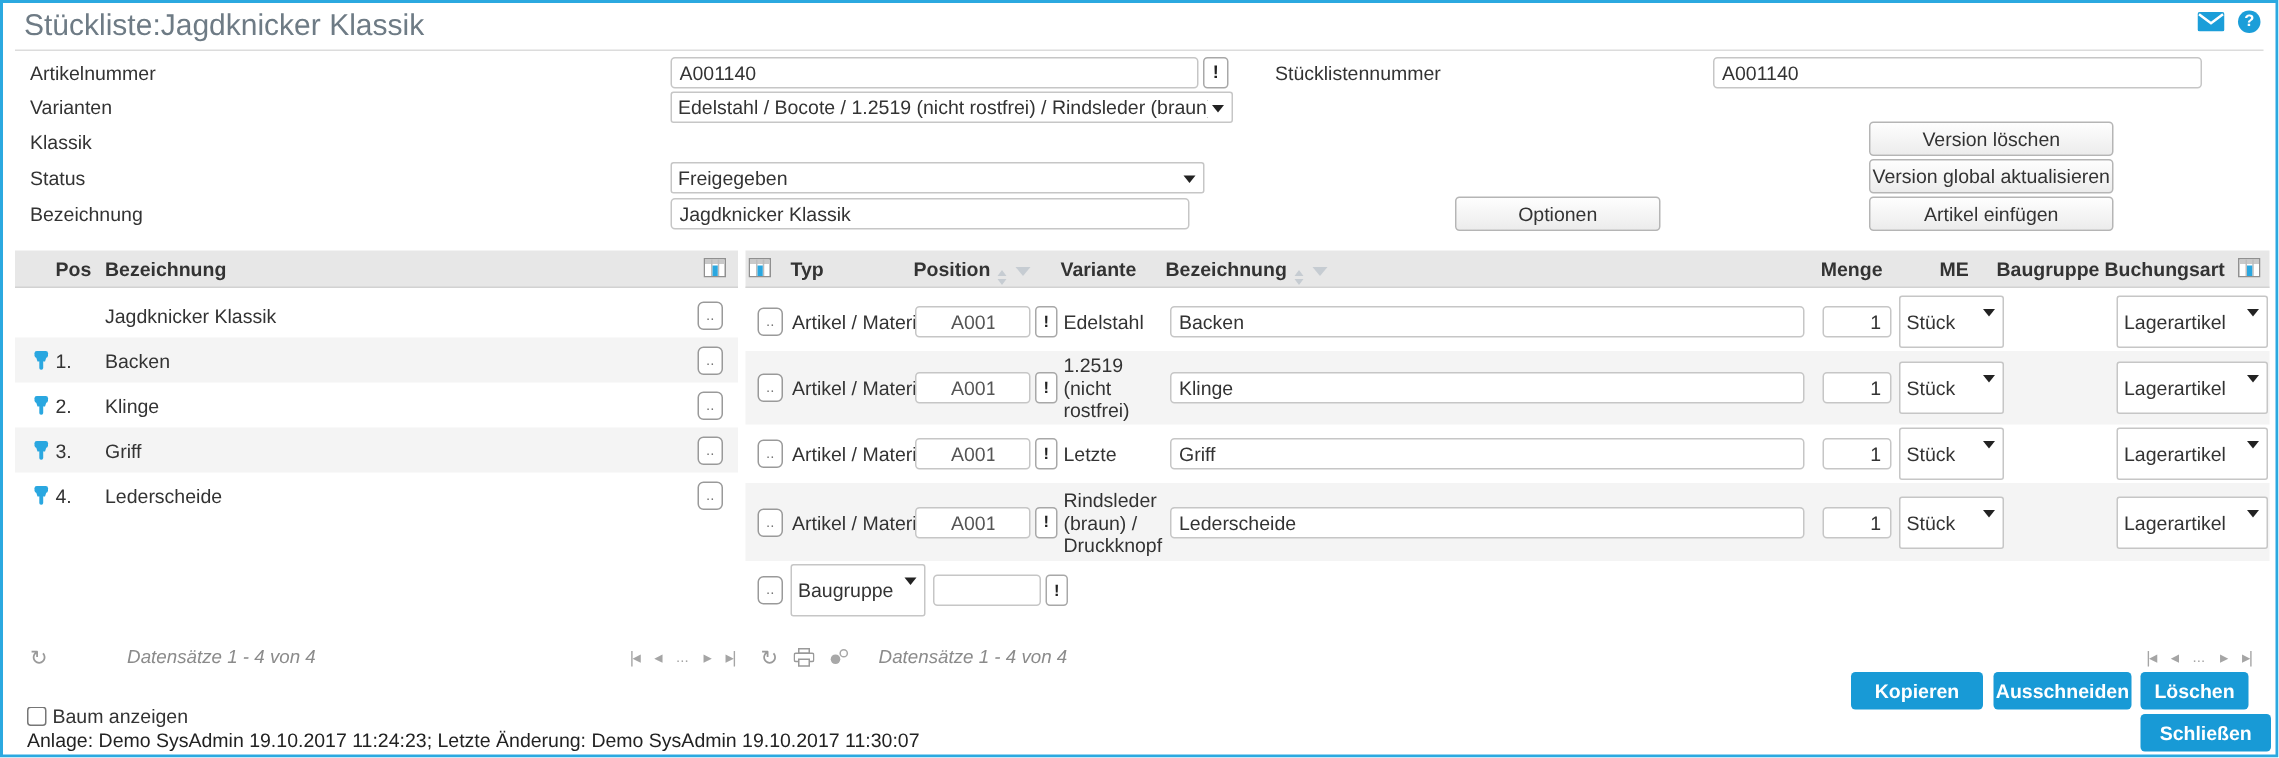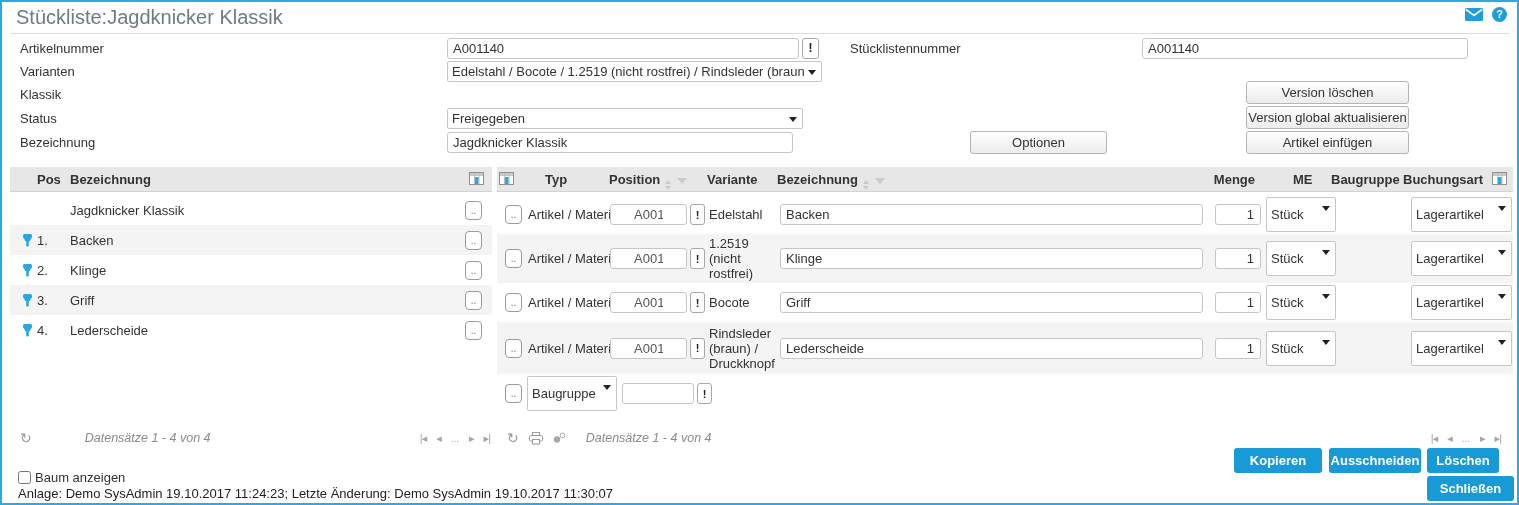--- a/index.html
+++ b/index.html
@@ -240,21 +240,21 @@
     <div class="ghead">
       <span class="hicon" style="left:2px;">
         <svg width="15" height="13" viewBox="0 0 15 13">
             <rect x="0.5" y="0.5" width="14" height="12" fill="#fff" stroke="#909090"></rect>
             <rect x="1" y="1" width="13" height="3" fill="#c9c9c9"></rect>
             <line x1="5.5" y1="1" x2="5.5" y2="12" stroke="#bdbdbd"></line>
             <line x1="10" y1="1" x2="10" y2="12" stroke="#bdbdbd"></line>
             <rect x="6" y="5" width="3.5" height="7" fill="#2aa7e0"></rect>
           </svg>
       </span>
-      <span class="hc" style="left:48px;">Typ</span>
+      <span class="hc" style="left:30px;">Typ</span>
       <span class="hc" style="left:112px;">
         <span>Position</span><span class="sort">
             <i class="u"></i>
             <i class="d"></i>
           </span><span class="funnel"></span>
       </span>
       <span class="hc" style="left:210px;">Variante</span>
       <span class="hc" style="left:280px;">
         <span>Bezeichnung</span><span class="sort">
             <i class="u"></i>
@@ -298,21 +298,21 @@
       <input class="menge-in" value="1" style="">
       <span class="rsel me-sel"><select><option>Stück</option></select></span>
       <span class="rsel bu-sel"><select><option>Lagerartikel</option></select></span>
     </div>
 
     <div class="rrow">
       <button class="dots">..</button>
       <span class="typ">Artikel / Material</span>
       <input class="pos-in" value="A001143" style="">
       <button class="rbang">!</button>
-      <span class="variante">Bocote</span>
+      <span class="variante">Letzte</span>
       <input class="bez-in" value="Griff" style="">
       <input class="menge-in" value="1" style="">
       <span class="rsel me-sel"><select><option>Stück</option></select></span>
       <span class="rsel bu-sel"><select><option>Lagerartikel</option></select></span>
     </div>
 
     <div class="rrow alt" style="min-height:52px;">
       <button class="dots">..</button>
       <span class="typ">Artikel / Material</span>
       <input class="pos-in" value="A001144" style="">

